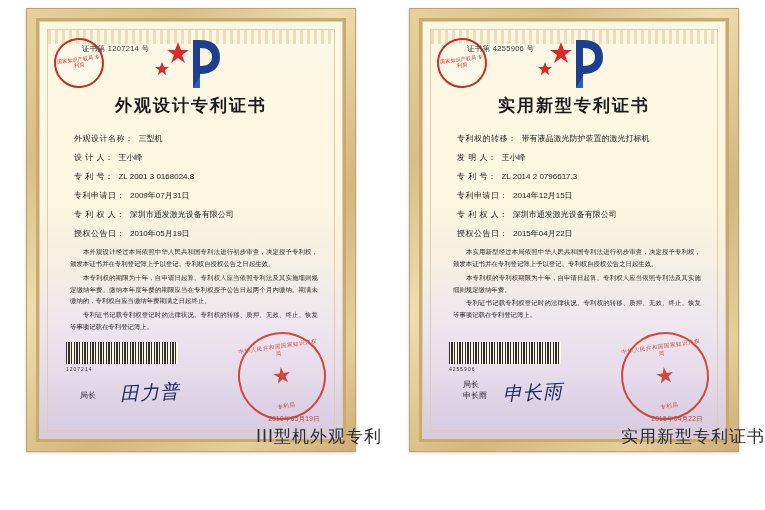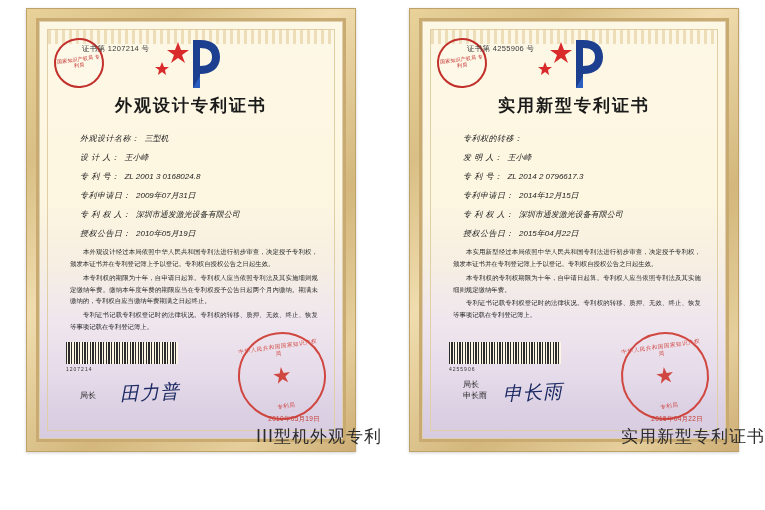--- a/index.html
+++ b/index.html
@@ -137,24 +137,23 @@
     text-align: center;
     font-size: 17px;
     font-weight: bold;
     color: #1a1a1a;
     letter-spacing: 2px;
     font-family: "DejaVu Sans", "Liberation Sans", sans-serif;
   }
 
   .fields {
     position: absolute;
-    left: 40px;
+    left: 34px;
     right: 26px;
     top: 112px;
-    font-style: italic;
   }
   .field {
     display: flex;
     font-size: 8px;
     color: #222;
     margin-bottom: 9px;
     line-height: 1.25;
     white-space: nowrap;
   }
   .field .k {
@@ -376,20 +375,21 @@
             <polygon points="14,26 16,31 21,31 17,34 18,39 14,36 10,39 11,34 7,31 12,31" fill="#d92b2b"></polygon>
             <path d="M45 4 L52 4 C66 4 72 11 72 21 C72 32 64 38 52 38 L52 30 C60 30 64 27 64 21 C64 15 60 12 52 12 L52 52 L45 52 Z" fill="#1c3f8f"></path>
             <path d="M45 52 L52 40 L52 52 Z" fill="#2a5fc0"></path>
           </svg>
 
           <div class="cert-title">实用新型专利证书</div>
 
           <div class="fields">
             <div class="field">
               <span class="k">专利权的转移：</span>
+              <span class="v">带有液晶激光防护装置的激光打标机</span>
             </div>
             <div class="field">
               <span class="k">发 明 人：</span>
               <span class="v">王小峰</span>
             </div>
             <div class="field">
               <span class="k">专 利 号：</span>
               <span class="v">ZL 2014 2 0796617.3</span>
             </div>
             <div class="field">

